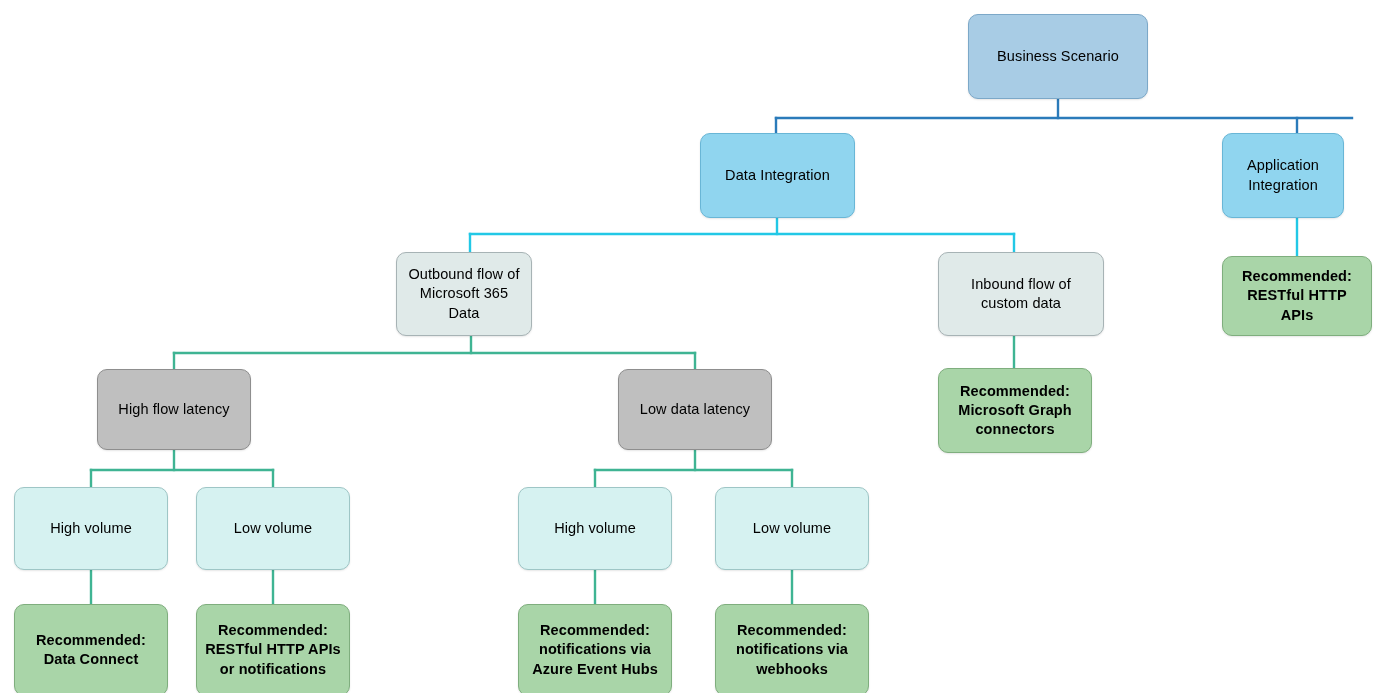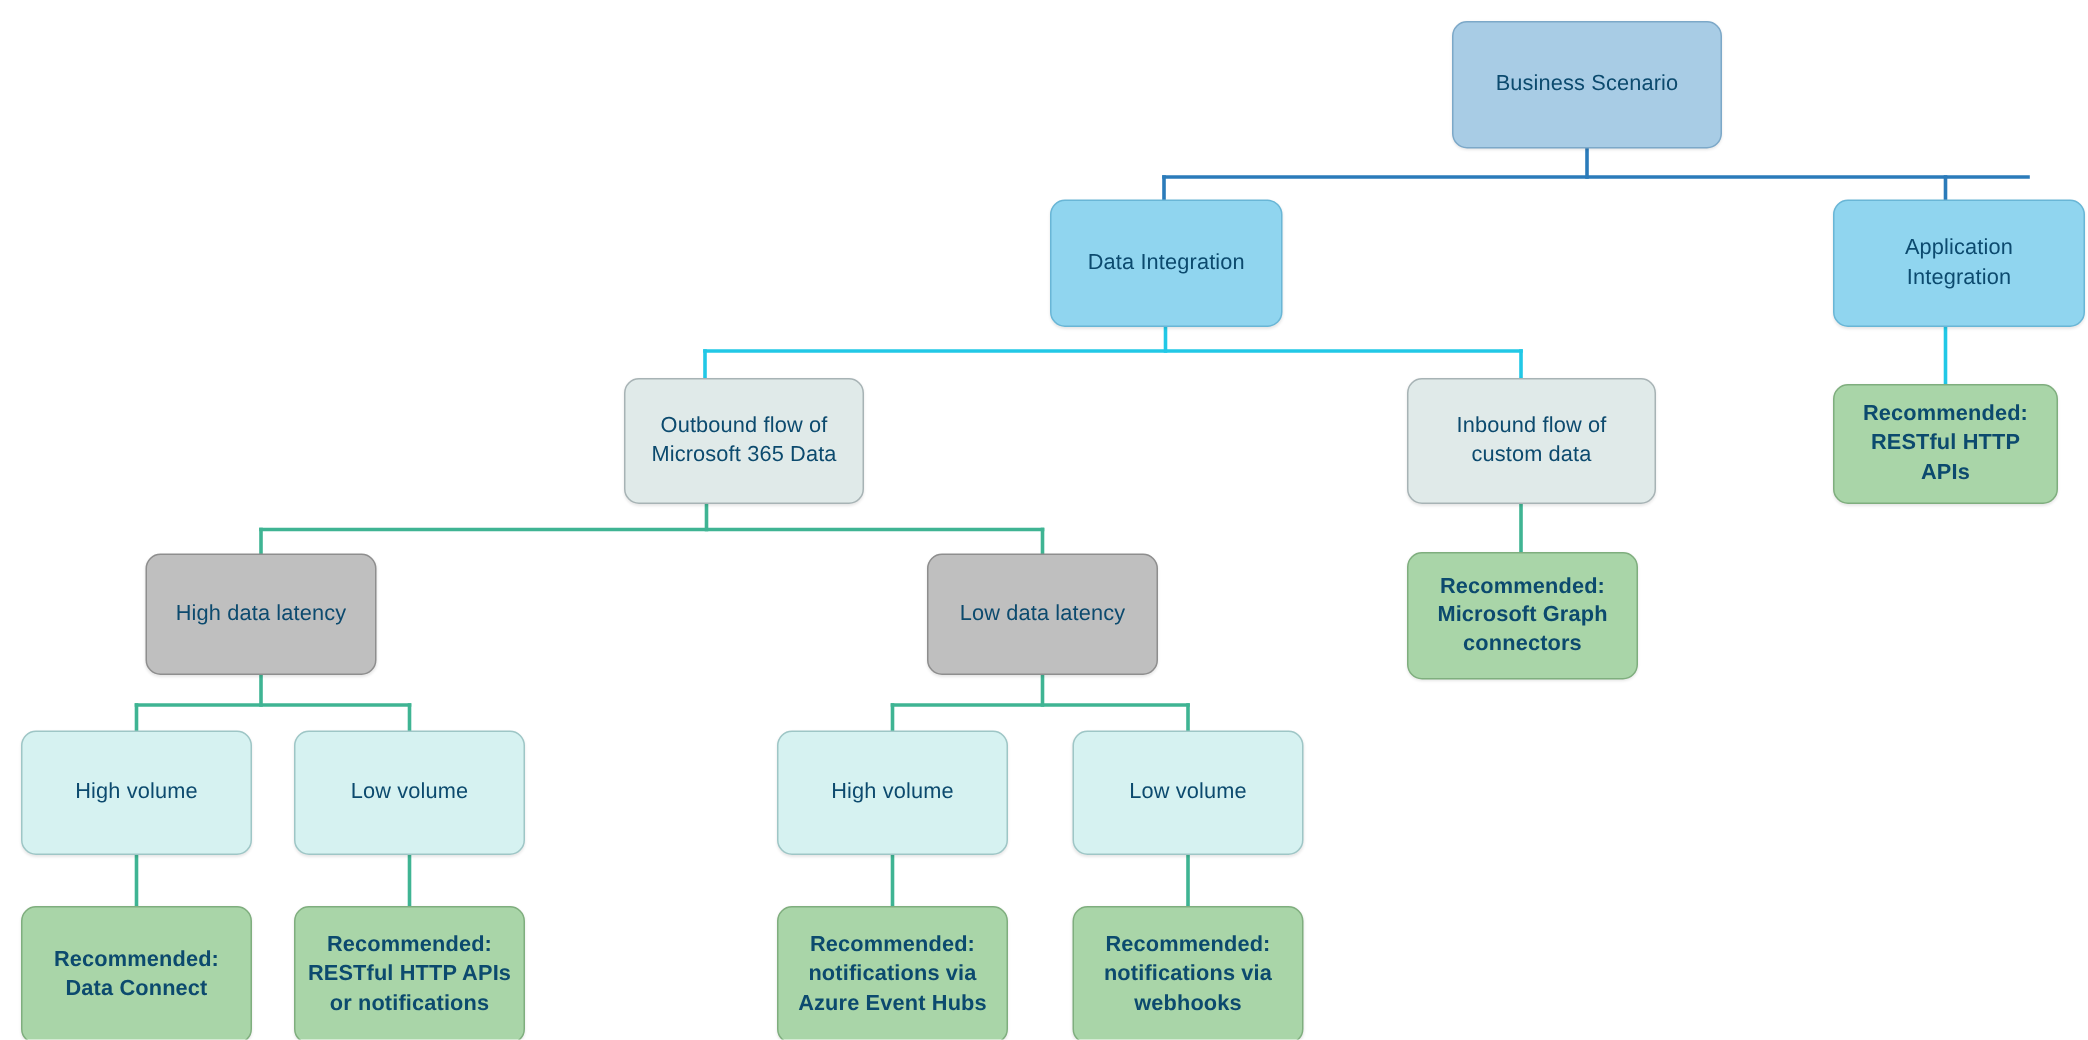--- a/index.html
+++ b/index.html
@@ -17,21 +17,21 @@
   
   .node{
     position:absolute;
     box-sizing:border-box;
     display:flex;
     align-items:center;
     justify-content:center;
     text-align:center;
     border-radius:10px;
     border:1px solid #9aa6ab;
-    color:#0c4a6e;
+    color:#000000;
     font-size:14.5px;
     line-height:1.33;
     letter-spacing:0.1px;
     padding:4px 8px;
     box-shadow:0 1px 2px rgba(0,0,0,0.10);
     z-index:5;
   }
   .node .txt{white-space:pre-line;display:block;}
 
   .n-root  {background:#a8cce5;border-color:#7ca8c8;}
@@ -100,26 +100,26 @@
   </svg>
 
   <div class="node n-root" style="left:968px;top:14px;width:180px;height:85px;">
     <span class="txt">Business Scenario</span>
   </div>
 
   <div class="node n-blue" style="left:700px;top:133px;width:155px;height:85px;">
     <span class="txt">Data Integration</span>
   </div>
 
-  <div class="node n-blue" style="left:1222px;top:133px;width:168px;height:85px;">
+  <div class="node n-blue" style="left:1222px;top:133px;width:122px;height:85px;">
     <span class="txt">Application
 Integration</span>
   </div>
 
-  <div class="node n-pale" style="left:396px;top:252px;width:160px;height:84px;margin-left:20px;">
+  <div class="node n-pale" style="left:396px;top:252px;width:136px;height:84px;">
     <span class="txt">Outbound flow of
 Microsoft 365 Data</span>
   </div>
 
   <div class="node n-pale" style="left:938px;top:252px;width:166px;height:84px;">
     <span class="txt">Inbound flow of
 custom data</span>
   </div>
 
   <div class="node n-green" style="left:1222px;top:256px;width:150px;height:80px;">
@@ -127,21 +127,21 @@
 RESTful HTTP APIs</span>
   </div>
 
   <div class="node n-green" style="left:938px;top:368px;width:154px;height:85px;">
     <span class="txt">Recommended:
 Microsoft Graph
 connectors</span>
   </div>
 
   <div class="node n-gray" style="left:97px;top:369px;width:154px;height:81px;">
-    <span class="txt">High data latency</span>
+    <span class="txt">High flow latency</span>
   </div>
 
   <div class="node n-gray" style="left:618px;top:369px;width:154px;height:81px;">
     <span class="txt">Low data latency</span>
   </div>
 
   <div class="node n-cyan" style="left:14px;top:487px;width:154px;height:83px;">
     <span class="txt">High volume</span>
   </div>
 

